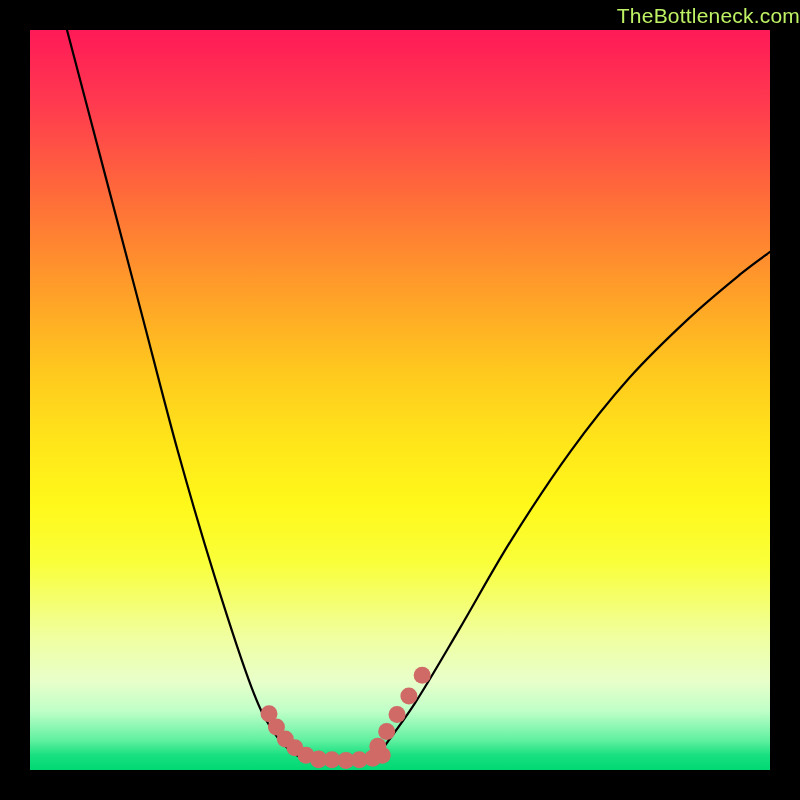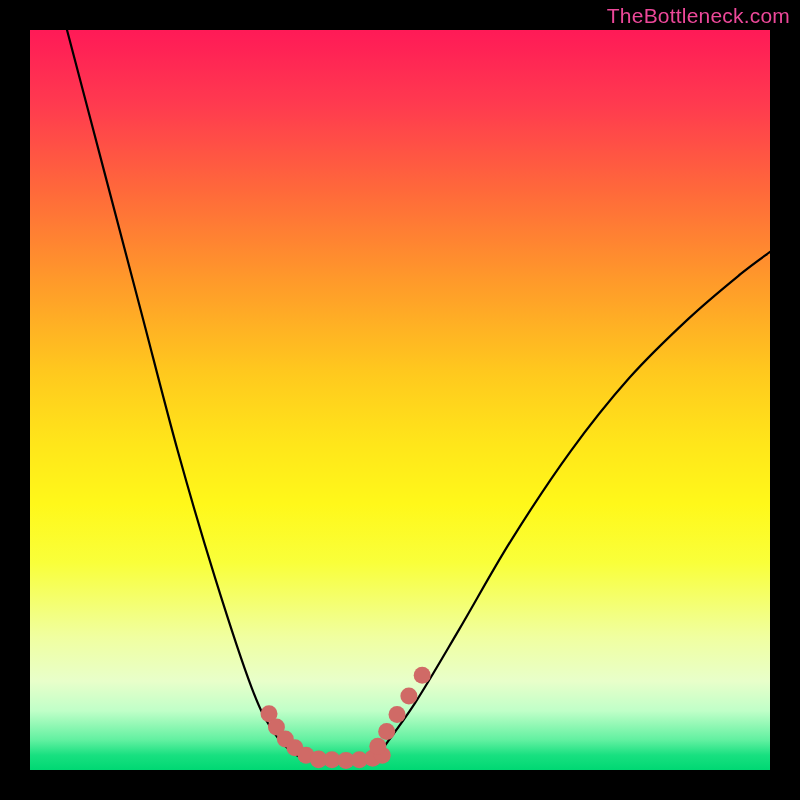--- a/index.html
+++ b/index.html
@@ -43,22 +43,22 @@
   }
   svg.lines {
     position: absolute;
     top: 0; left: 0;
     width: 740px;
     height: 740px;
   }
   .watermark {
     position: absolute;
     top: 4px;
-    right: 10px;
-    color: #ec4899;
+    right: 0;
+    color: #bef264;
     font-size: 21px;
     letter-spacing: 0.2px;
     font-weight: 400;
   }
 </style>
 </head>
 <body>
 
 <div class="frame">
   <div class="plot-area">

